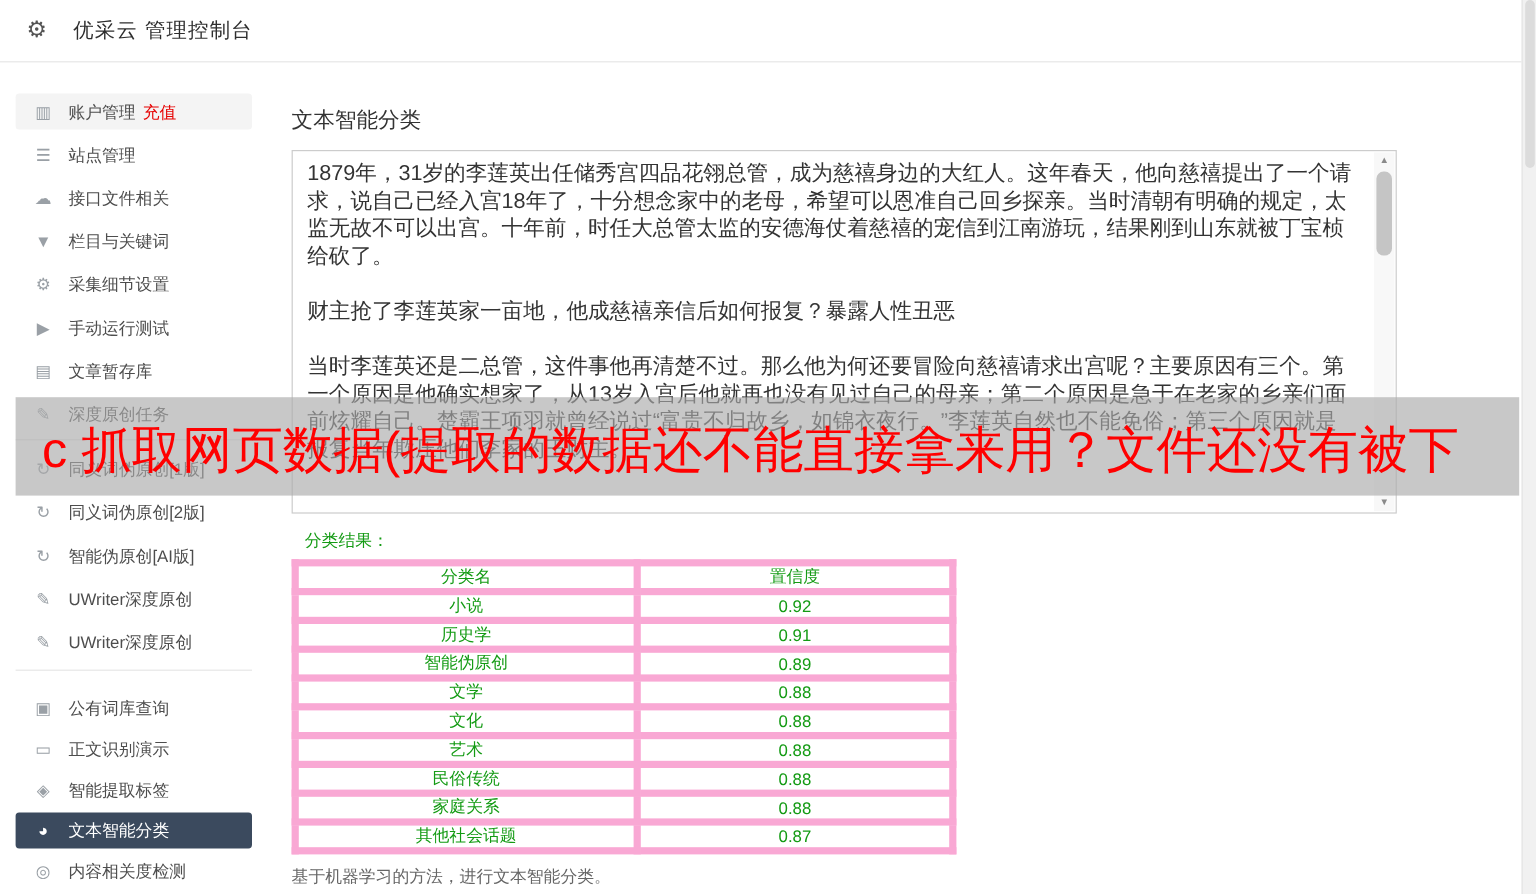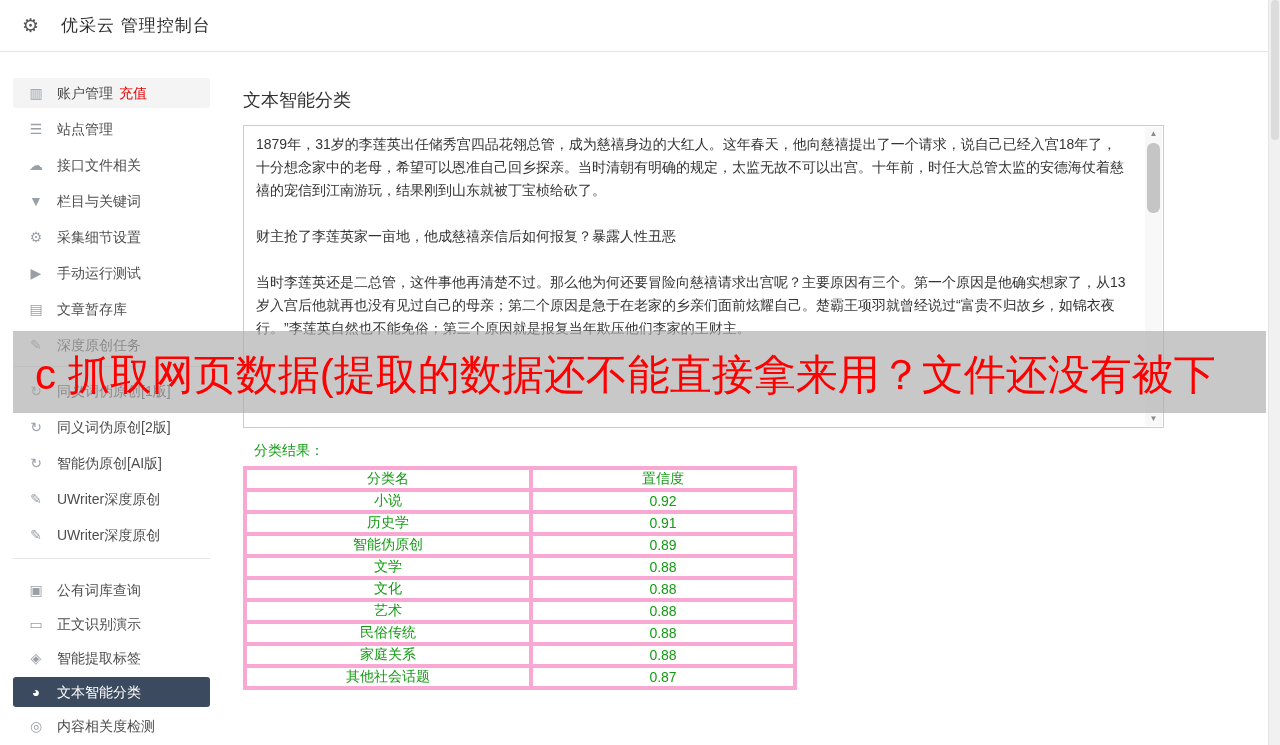--- a/index.html
+++ b/index.html
@@ -35,34 +35,34 @@
   .side-divider.second { margin:8px 0 16px 0; }
   .group3 .side-item { margin-bottom:4px; }
 
   
   .content { position:absolute; left:243px; top:88px; width:921px; }
   .page-title { font-size:18px; font-weight:400; color:#333; margin-bottom:13px; }
 
   .input-wrap { position:relative; width:921px; height:303px; border:1px solid #ccc;
     background:#fff; }
   .input-area { width:100%; height:100%; padding:7px 34px 7px 12px; overflow:hidden;
-    font-size:14px; line-height:23px; color:#333; }
+    font-size:18px; line-height:23px; color:#333; }
   .input-area p { margin:0 0 23px 0; }
   .input-area p:last-child { margin-bottom:0; }
   .v-scroll { position:absolute; top:1px; right:1px; bottom:1px; width:17px; background:#f8f8f8; }
   .v-scroll .arrow { position:absolute; left:0; width:17px; height:14px; text-align:center;
     font-size:8px; line-height:14px; color:#8a8a8a; }
   .v-scroll .arrow.up { top:0; }
   .v-scroll .arrow.down { bottom:0; }
   .v-scroll .thumb { position:absolute; top:16px; left:2px; width:13px; height:70px;
     background:#c5c5c5; border-radius:6px; }
 
   .results-label { margin:14px 0 6px 11px; font-size:14px; color:#149b14; }
   table.results { border-collapse:collapse; width:554px; table-layout:fixed; }
-  table.results td { border:4px solid #f9a8d4; height:22px; text-align:center;
+  table.results td { border:6px solid #f9a8d4; height:22px; text-align:center;
     font-size:14px; color:#149b14; padding:0; }
   table.results td.c1 { width:52%; }
   .footer-note { margin-top:10px; font-size:14px; color:#666; }
 
   
   .overlay-band { position:absolute; left:13px; top:331px; width:1253px; height:82px;
     background:rgba(170,170,170,0.65); z-index:50; }
   .red-banner { position:absolute; left:35px; top:347px; z-index:60; font-size:42px;
     color:#ff0000; white-space:nowrap; width:1231px; overflow:hidden; }
 </style>
@@ -213,20 +213,21 @@
           <td class="c1">家庭关系</td>
           <td>0.88</td>
         </tr>
         <tr>
           <td class="c1">其他社会话题</td>
           <td>0.87</td>
         </tr>
       </tbody>
     </table>
 
+    <div class="footer-note">基于机器学习的方法，进行文本智能分类。</div>
   </div>
 
   <div class="overlay-band"></div>
 
   <div class="red-banner">c 抓取网页数据(提取的数据还不能直接拿来用？文件还没有被下</div>
 
   <div class="page-scrollbar">
     <div class="pthumb"></div>
   </div>
 

